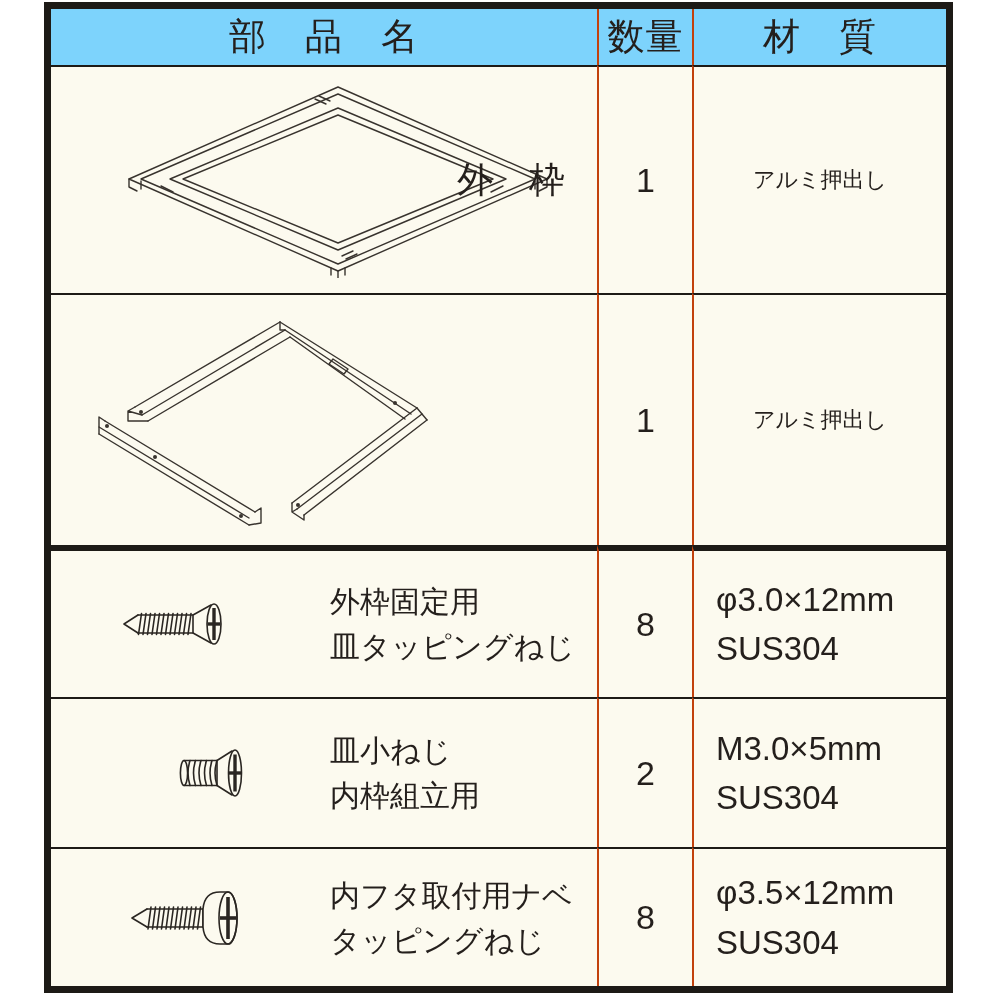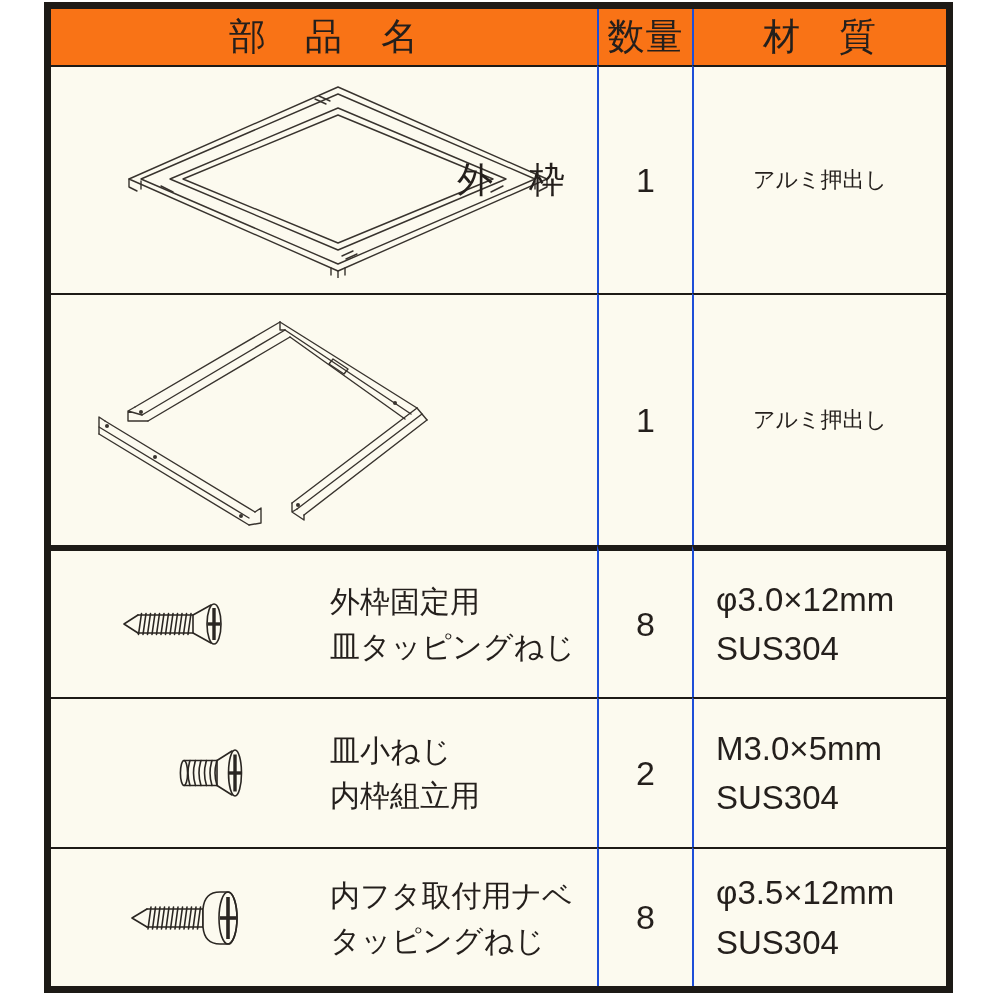--- a/index.html
+++ b/index.html
@@ -9,25 +9,25 @@
     -webkit-font-smoothing:antialiased;
   }
   .parts-table{
     position:absolute;left:44px;top:2px;width:909px;height:991px;
     box-sizing:border-box;border:7px solid #1d1a16;background:#fcfaef;
     display:grid;
     grid-template-columns:546px 95px 1fr;
     grid-template-rows:56px 228px 252px 152px 150px 1fr;
   }
   .cell{
-    box-sizing:border-box;border-left:2px solid #1d4ed8;border-top:2px solid #1d1a16;
+    box-sizing:border-box;border-left:2px solid #c2410c;border-top:2px solid #1d1a16;
     position:relative;display:flex;align-items:center;justify-content:center;
   }
   .first-col{border-left:none;}
-  .header-row{border-top:none;background:#f97316;}
+  .header-row{border-top:none;background:#7dd3fc;}
   .thick-top{border-top-width:6px;}
   .hdr{font-size:37px;font-weight:500;letter-spacing:1px;}
   .qty{font-size:34px;font-weight:500;}
   .frame-label{
     position:absolute;right:32px;top:50%;transform:translateY(-50%);
     font-size:36px;font-weight:500;white-space:nowrap;
   }
   .screw-name{
     position:absolute;left:279px;top:50%;transform:translateY(-50%);
     font-size:30px;font-weight:500;line-height:1.5;white-space:nowrap;

